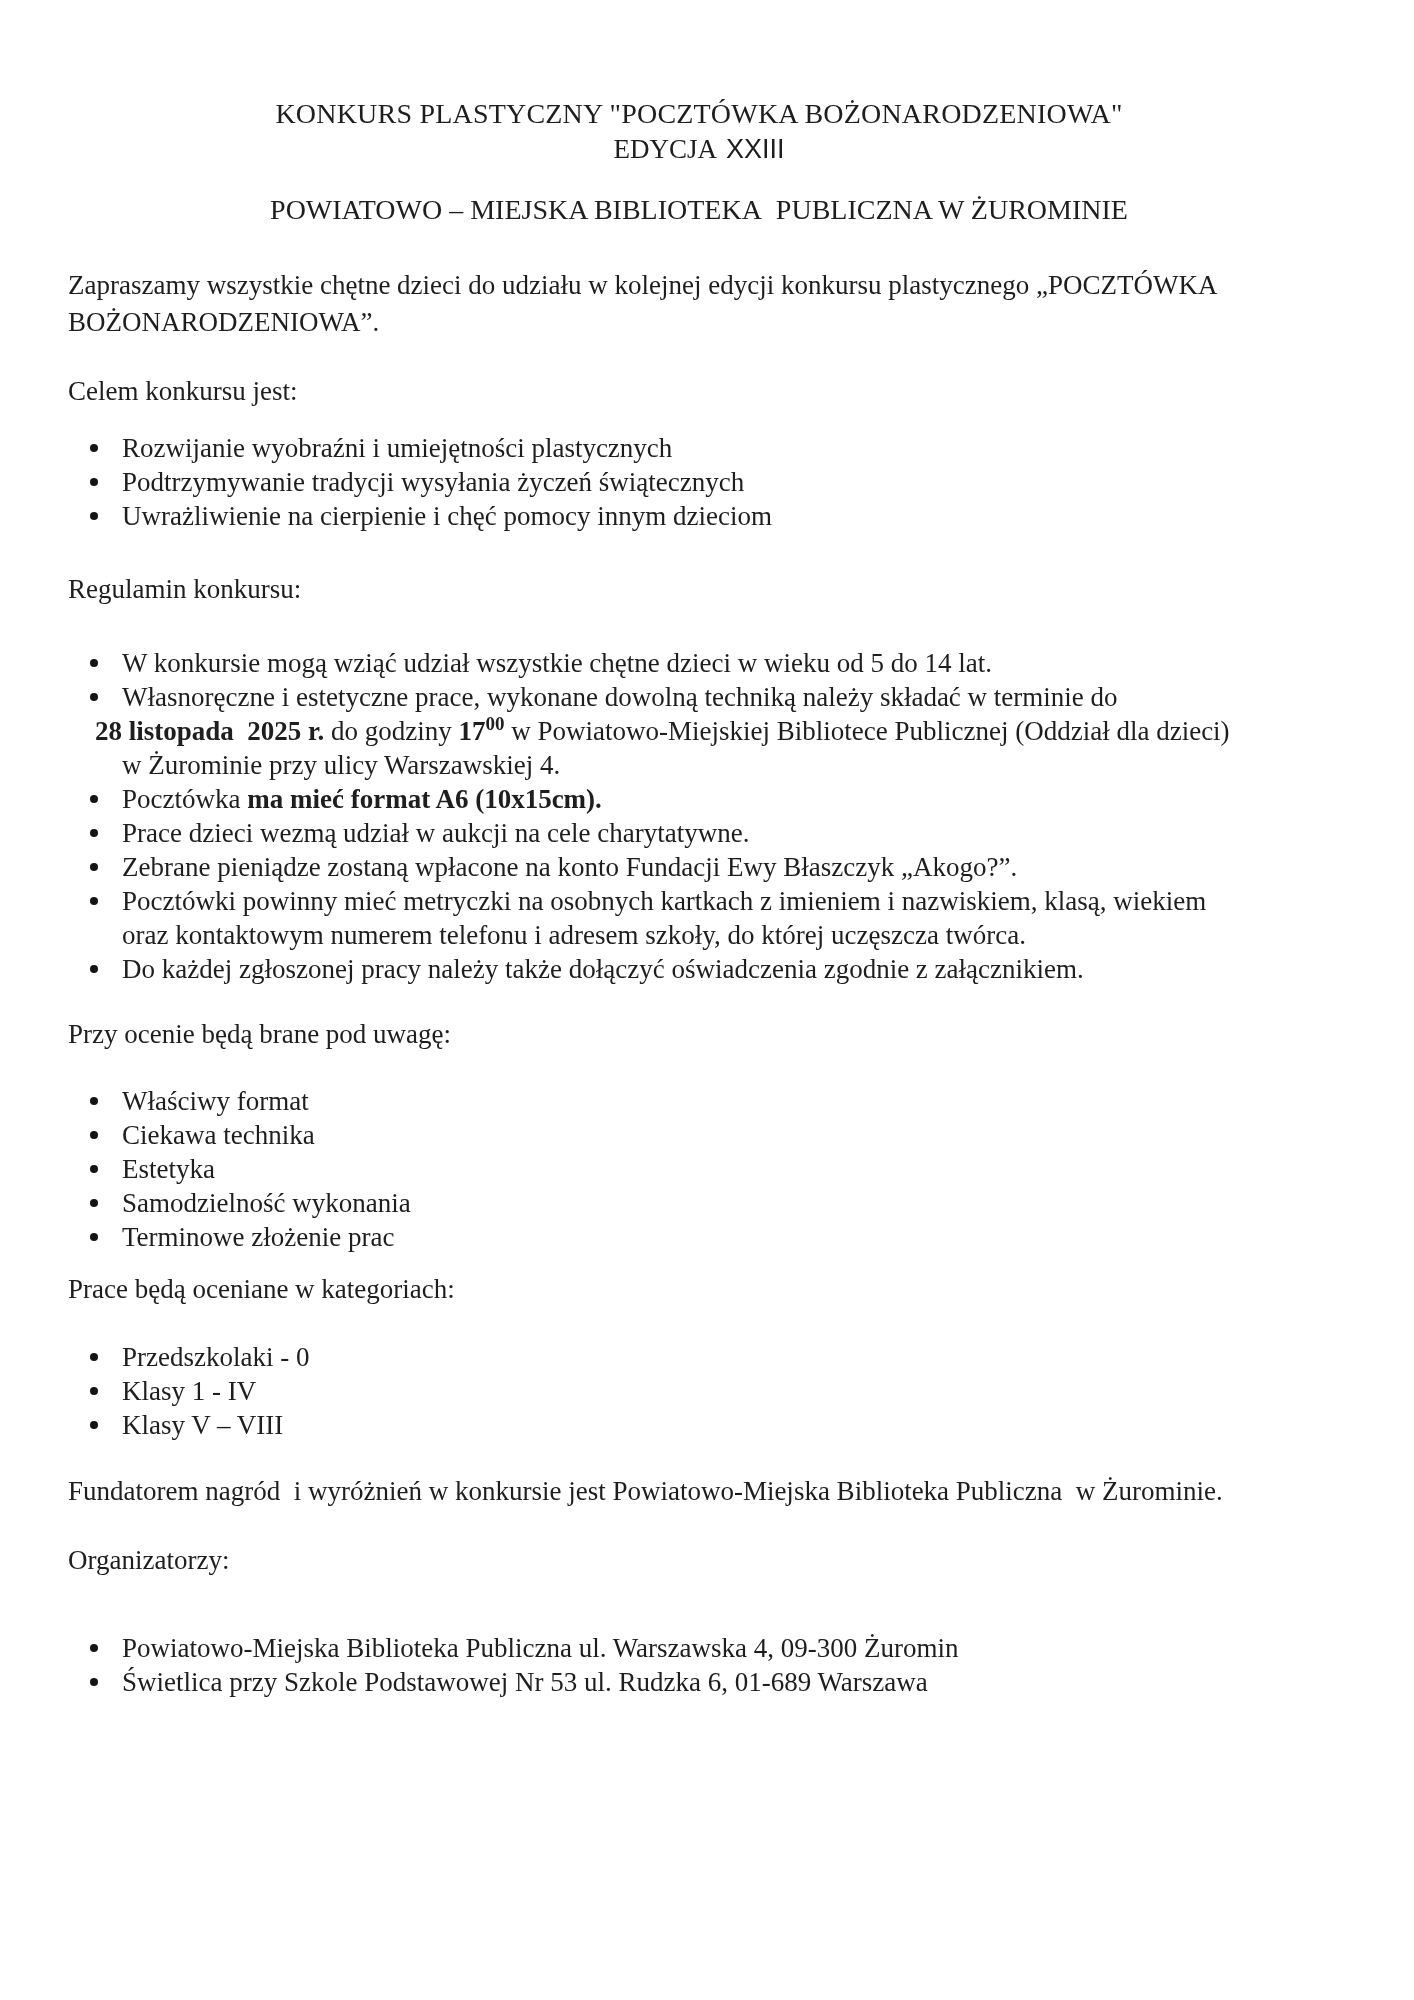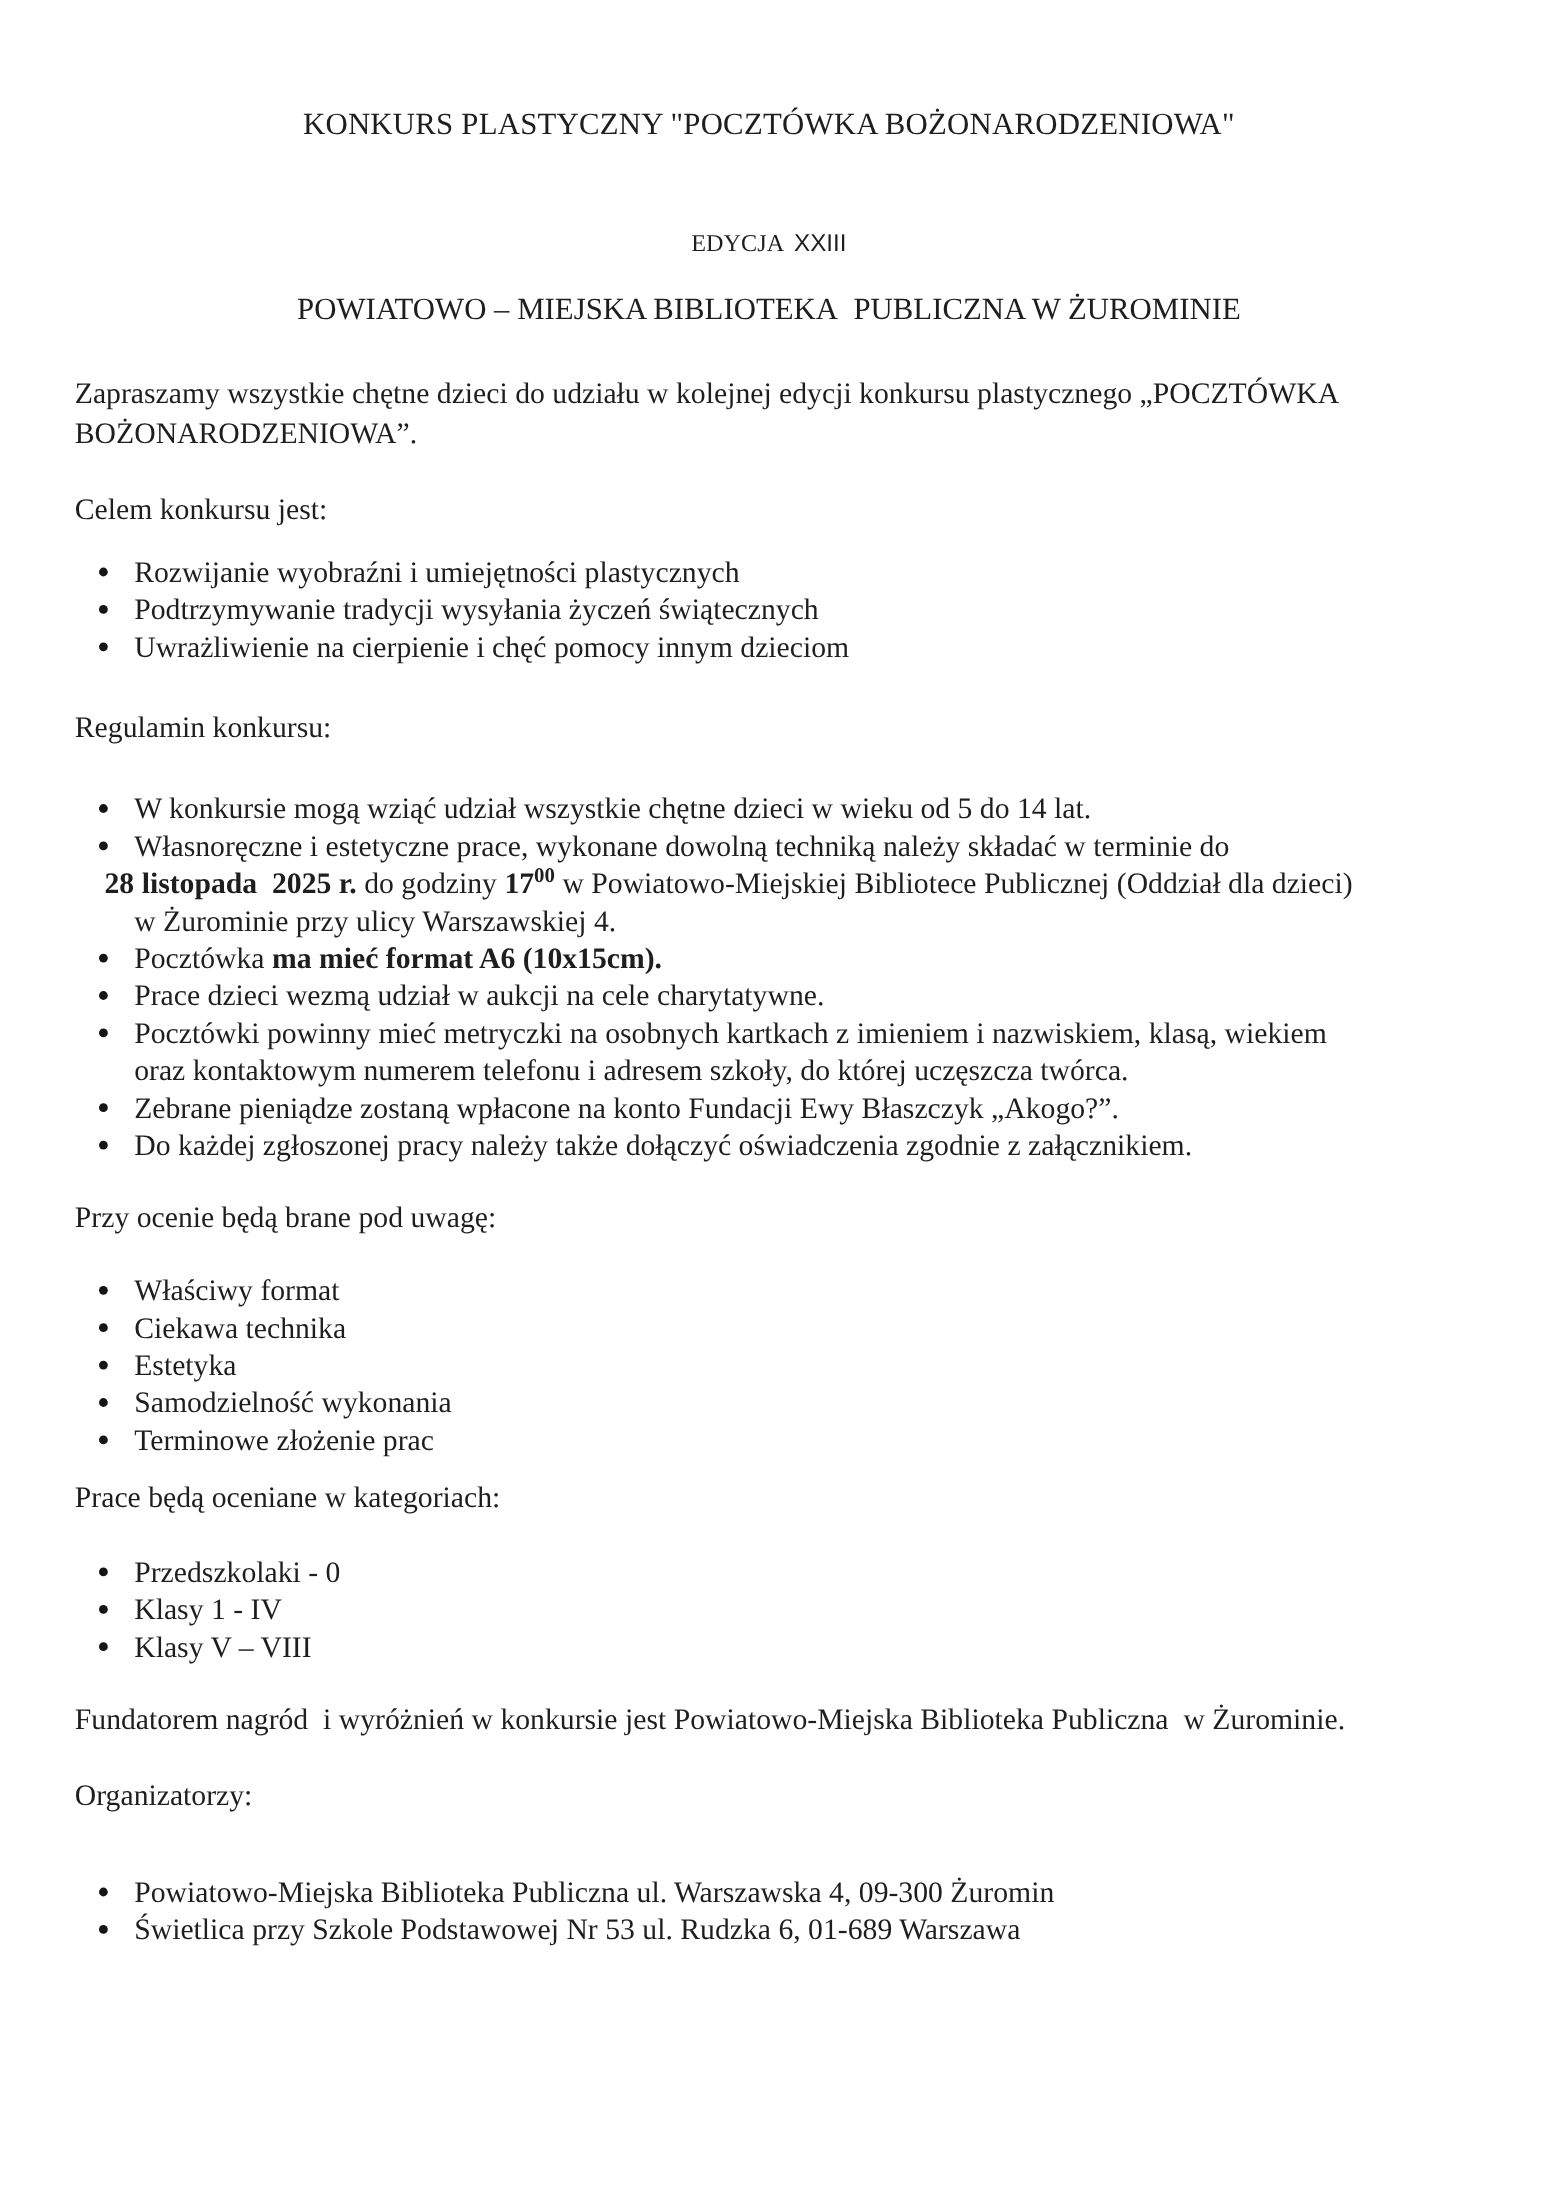--- a/index.html
+++ b/index.html
@@ -8,21 +8,21 @@
     box-sizing: border-box;
     width: 1414px; height: 2000px;
     padding: 96px 84px 0 68px;
     font-family: "Liberation Serif", "DejaVu Serif", serif;
     font-size: 27px;
     color: #1e1e1e;
     background: #ffffff;
   }
   .center { text-align: center; }
   .title { font-size: 28px; line-height: 36px; letter-spacing: 0.2px; }
-  .edition { margin-top: 72px; font-size: 22px; line-height: 34px; }
+  .edition { font-size: 27px; line-height: 34px; }
   .edition .sans { font-family: "Liberation Sans", "DejaVu Sans", sans-serif; margin-left: 9px; }
   .org { margin-top: 26px; font-size: 28px; line-height: 35px; }
   .intro { margin-top: 40px; line-height: 37px; }
   .h { line-height: 34px; }
   .celem { margin-top: 33px; }
   .regulamin { margin-top: 39px; }
   .ocena { margin-top: 31px; }
   .kategorie { margin-top: 18px; }
   .fundator { margin-top: 32px; line-height: 34px; white-space: nowrap; }
   .organizatorzy { margin-top: 35px; }
@@ -66,22 +66,22 @@
       <li>Podtrzymywanie tradycji wysyłania życzeń świątecznych</li>
       <li>Uwrażliwienie na cierpienie i chęć pomocy innym dzieciom</li>
     </ul>
 
   <div class="h regulamin">Regulamin konkursu:</div>
   <ul class="rules">
       <li>W konkursie mogą wziąć udział wszystkie chętne dzieci w wieku od 5 do 14 lat.</li>
       <li><span>Własnoręczne i estetyczne prace, wykonane dowolną techniką należy składać w terminie do</span><br><span class="b outdent">28 listopada&nbsp; 2025 r.</span><span> do godziny </span><span class="b">17</span><sup class="b">00</sup><span> w Powiatowo-Miejskiej Bibliotece Publicznej (Oddział dla dzieci)</span><br><span>w Żurominie przy ulicy Warszawskiej 4.</span></li>
       <li><span>Pocztówka </span><span class="b">ma mieć format A6 (10x15cm).</span></li>
       <li>Prace dzieci wezmą udział w aukcji na cele charytatywne.</li>
+      <li>Zebrane pieniądze zostaną wpłacone na konto Fundacji Ewy Błaszczyk „Akogo?”.</li>
       <li><span>Pocztówki powinny mieć metryczki na osobnych kartkach z imieniem i nazwiskiem, klasą, wiekiem</span><br><span>oraz kontaktowym numerem telefonu i adresem szkoły, do której uczęszcza twórca.</span></li>
-      <li>Zebrane pieniądze zostaną wpłacone na konto Fundacji Ewy Błaszczyk „Akogo?”.</li>
       <li>Do każdej zgłoszonej pracy należy także dołączyć oświadczenia zgodnie z załącznikiem.</li>
     </ul>
 
   <div class="h ocena">Przy ocenie będą brane pod uwagę:</div>
   <ul class="criteria">
       <li>Właściwy format</li>
       <li>Ciekawa technika</li>
       <li>Estetyka</li>
       <li>Samodzielność wykonania</li>
       <li>Terminowe złożenie prac</li>

